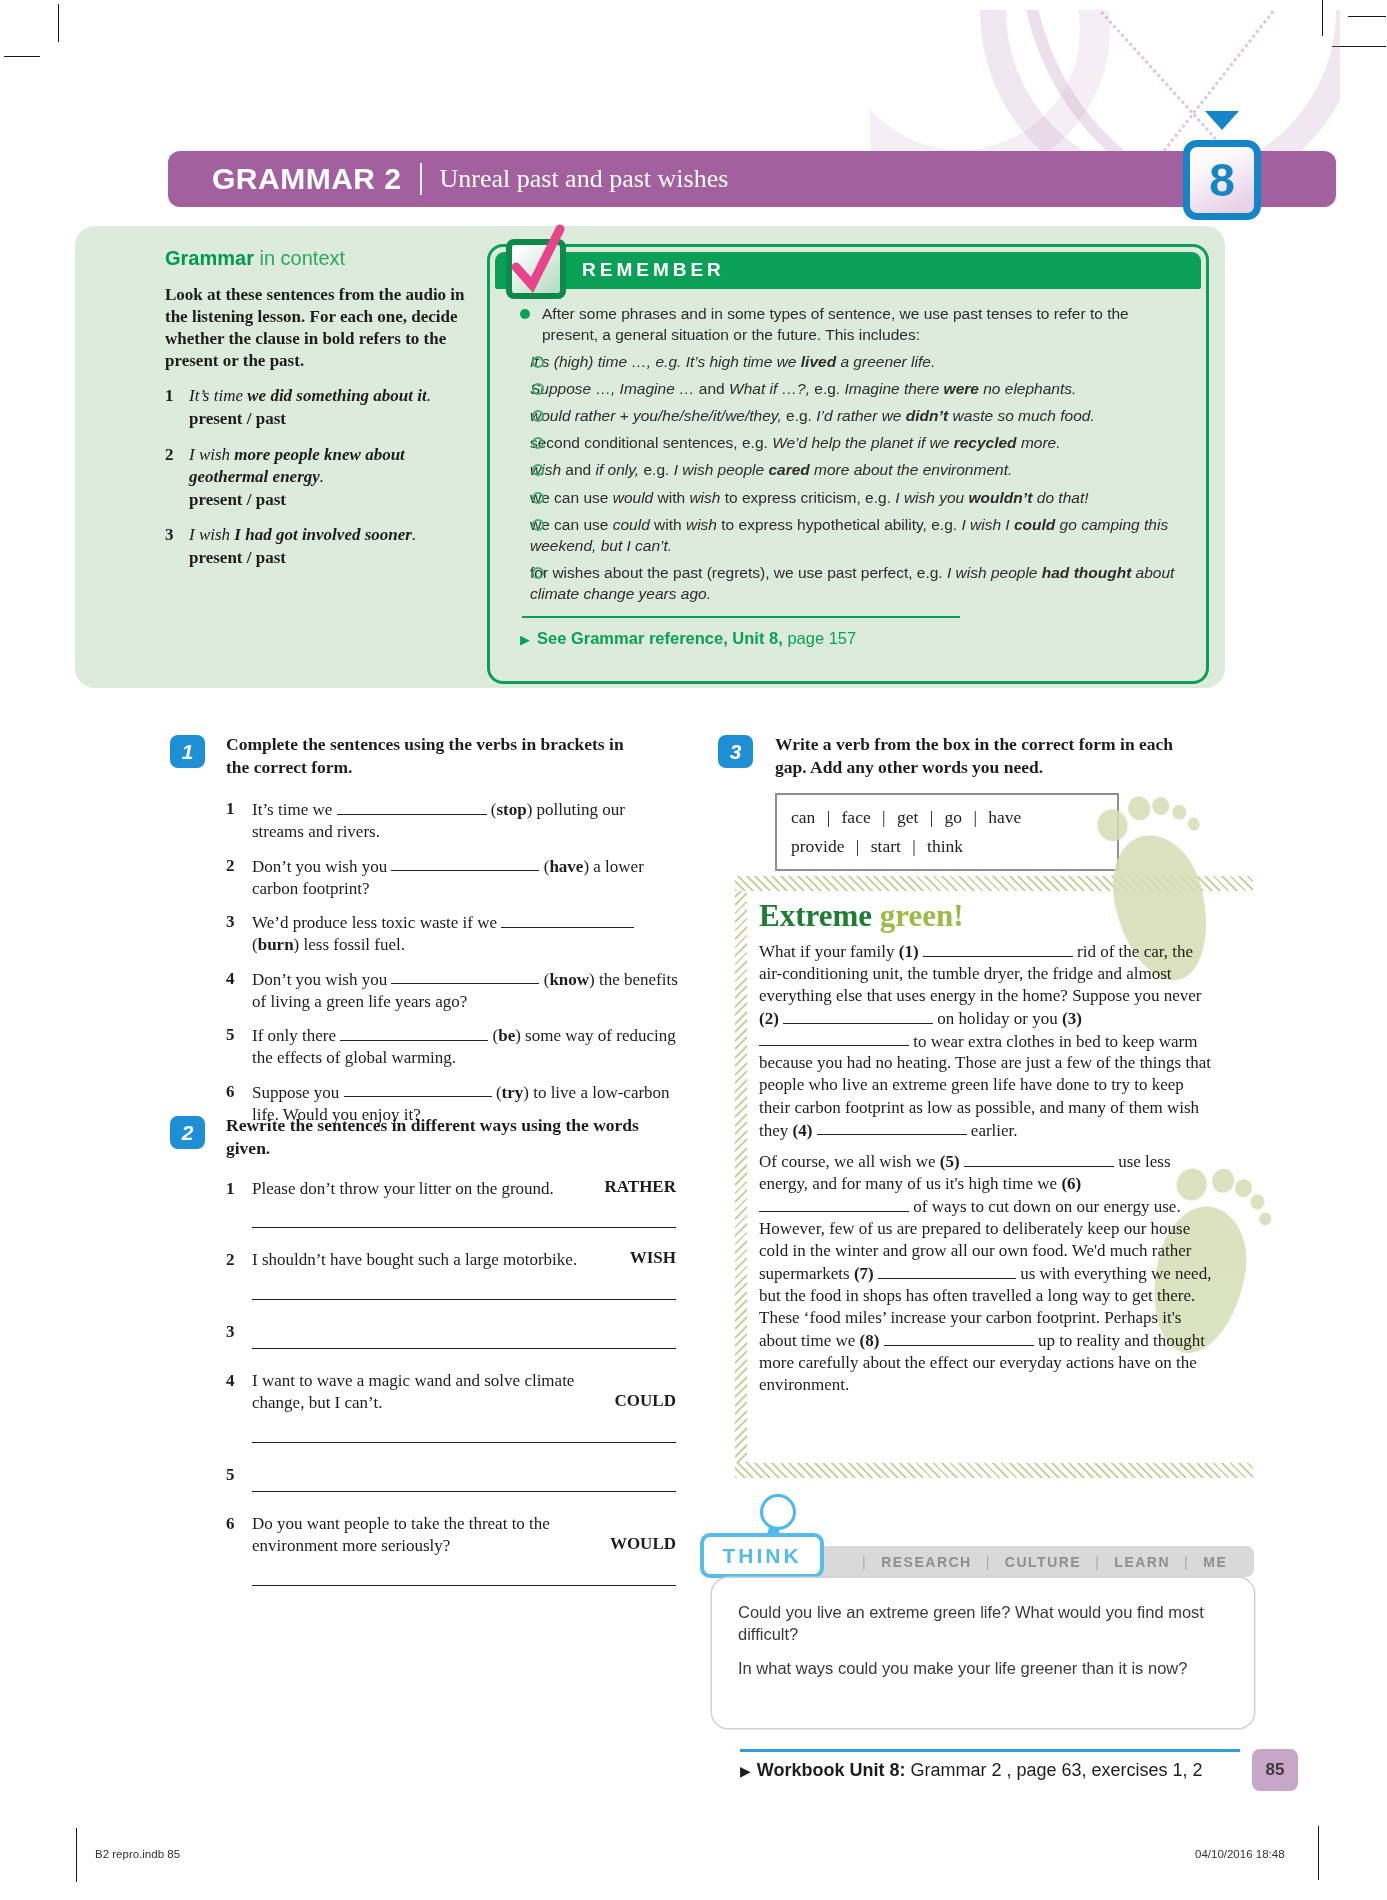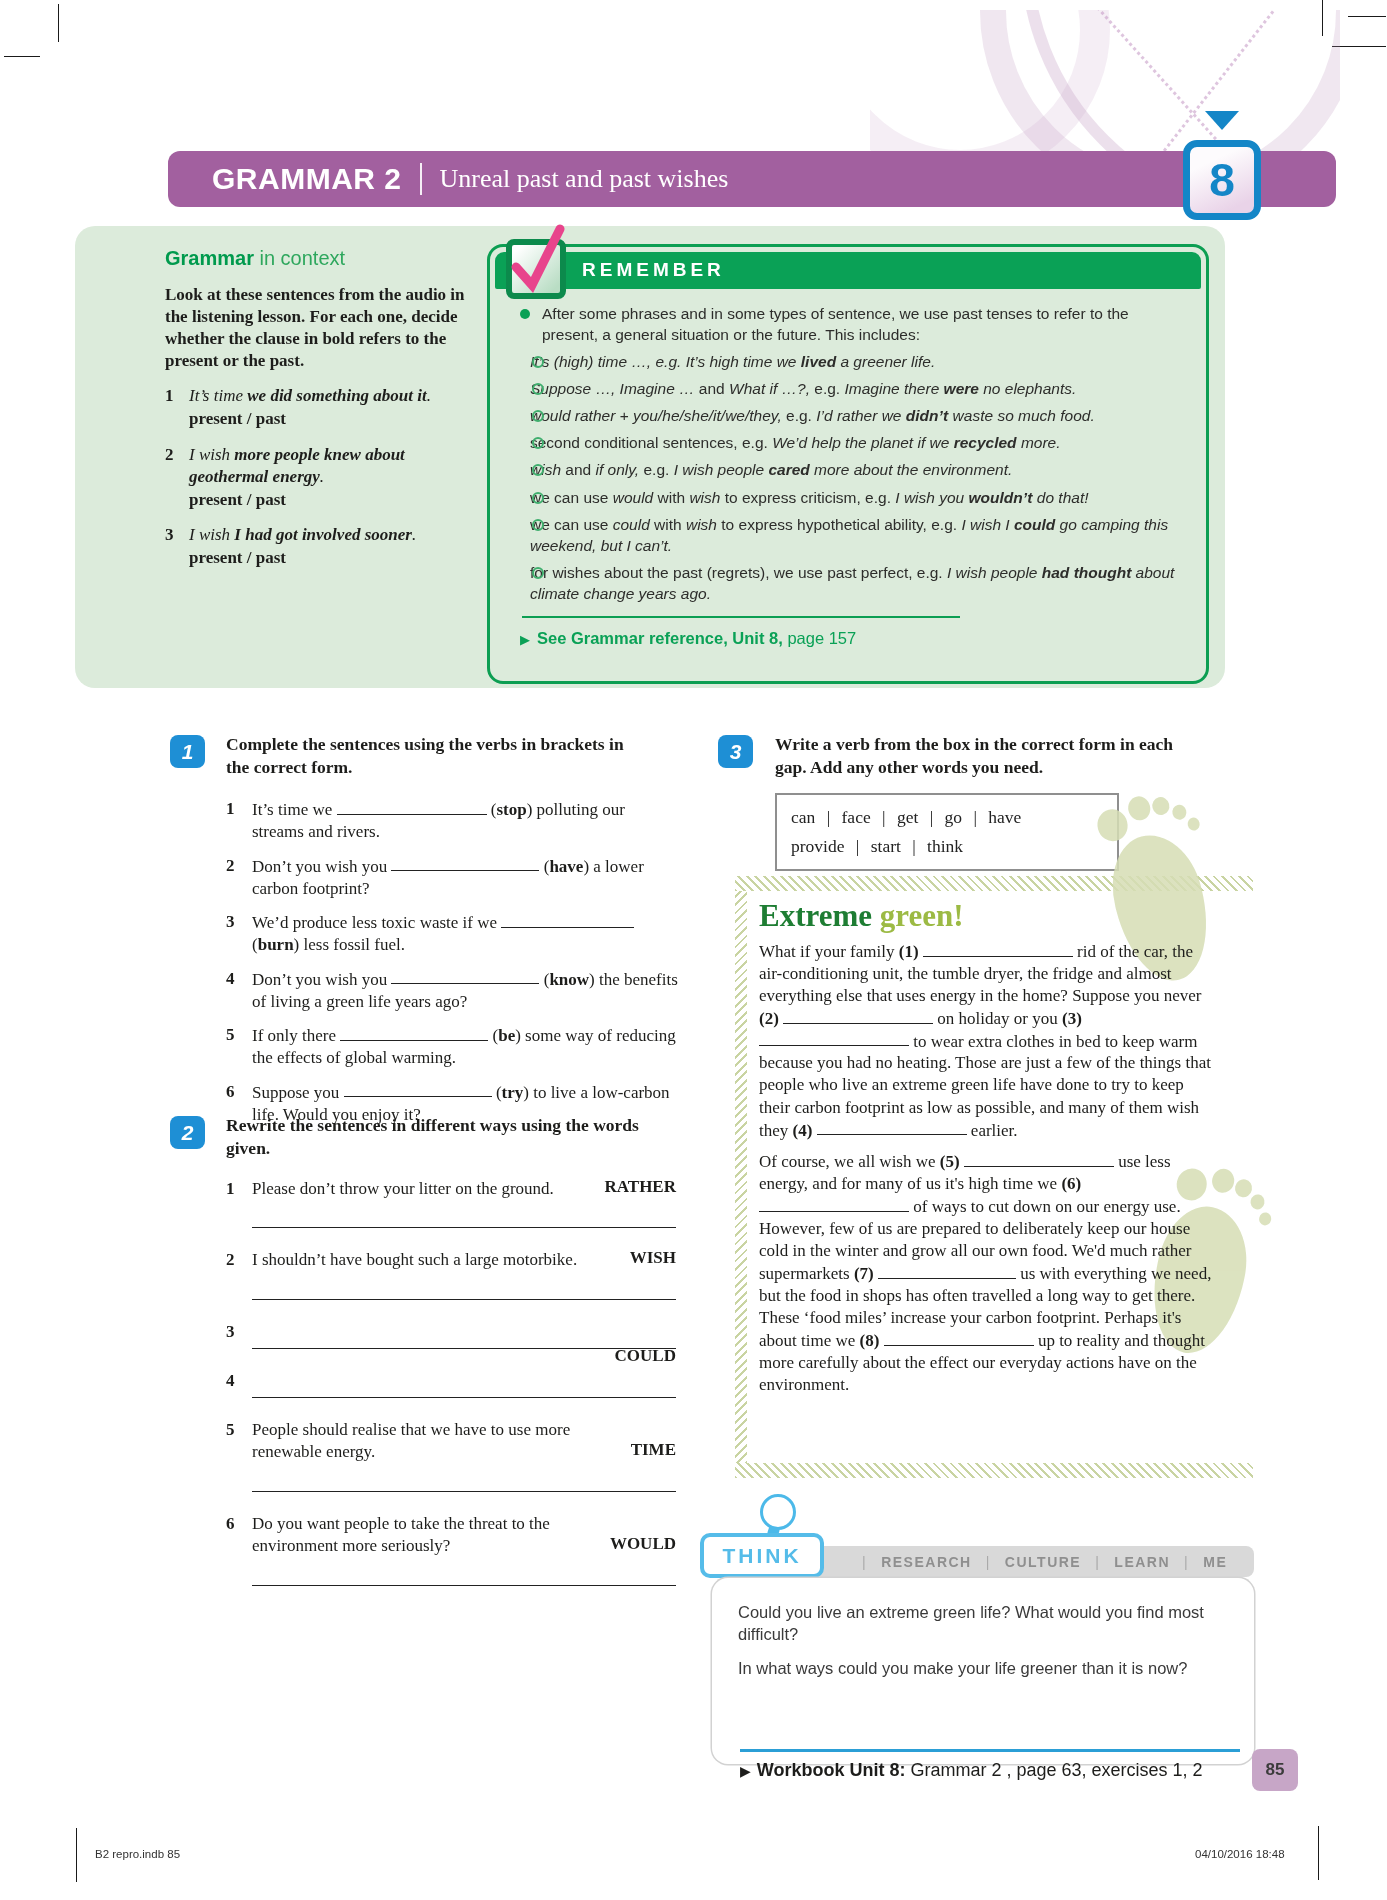--- a/index.html
+++ b/index.html
@@ -115,21 +115,21 @@
   .bulb{position:absolute;left:760px;top:1494px;width:40px;height:48px;}
   .bulb .bc{width:30px;height:30px;border:3.5px solid #4cb9e9;border-radius:50%;}
   .bulb .bb{width:11px;height:9px;background:#4cb9e9;margin:-3px 0 0 8px;transform:rotate(18deg);border-radius:2px;}
   .tabbar{position:absolute;left:712px;top:1546px;width:542px;height:31px;background:#d9d9d9;border-radius:8px;
           display:flex;align-items:center;padding-left:150px;box-sizing:border-box;
           color:#8f8f8f;font-weight:700;font-size:14px;letter-spacing:1.5px;gap:14px;}
   .tabbar .sep{font-weight:400;color:#aaa;}
   .think-tab{position:absolute;left:700px;top:1533px;width:124px;height:45px;background:#fff;border:4.5px solid #55bce9;border-radius:10px;
              box-sizing:border-box;display:flex;align-items:center;justify-content:center;
              color:#55bce9;font-weight:700;font-size:21px;letter-spacing:3px;}
-  .think-box{position:absolute;left:712px;top:1578px;width:542px;height:186px;background:#fff;border-radius:16px;
+  .think-box{position:absolute;left:712px;top:1578px;width:542px;height:150px;background:#fff;border-radius:16px;
              box-shadow:0 0 0 1.5px #d2d2d2;box-sizing:border-box;padding:24px 34px 0 26px;
              font-size:16.5px;line-height:1.32;color:#3a3a3a;}
   .think-box p{margin:0 0 12px 0;}
 
   
   .f-line{position:absolute;left:740px;top:1749px;width:500px;height:3px;background:#2b9fd6;}
   .f-ref{position:absolute;left:740px;top:1760px;width:500px;font-size:18px;color:#1d1d1b;}
   .f-ref .arr{font-size:14px;margin-right:6px;}
   .f-ref .b{font-weight:700;}
   .f-badge{position:absolute;left:1252px;top:1749px;width:46px;height:42px;background:#c7a6c7;border-radius:8px;
@@ -297,28 +297,27 @@
       </div>
     <div class="ex2item">
         <span class="num">3</span>
       <div class="body">
           <div class="ans"></div>
         </div>
       </div>
     <div class="ex2item">
         <span class="num">4</span>
       <div class="body">
-          <div class="txt"><span class="kw">COULD</span></div>
+          <div class="txt"><span>I want to wave a magic wand and solve climate change, but I can’t.</span><span class="kw">COULD</span></div>
           <div class="ans"></div>
         </div>
       </div>
     <div class="ex2item">
         <span class="num">5</span>
       <div class="body">
-          <div class="txt"><span>People should realise that we have to use more renewable energy.</span><span class="kw">TIME</span></div>
           <div class="ans"></div>
         </div>
       </div>
     <div class="ex2item">
         <span class="num">6</span>
       <div class="body">
           <div class="txt"><span>Do you want people to take the threat to the environment more seriously?</span><span class="kw">WOULD</span></div>
           <div class="ans"></div>
         </div>
       </div>

